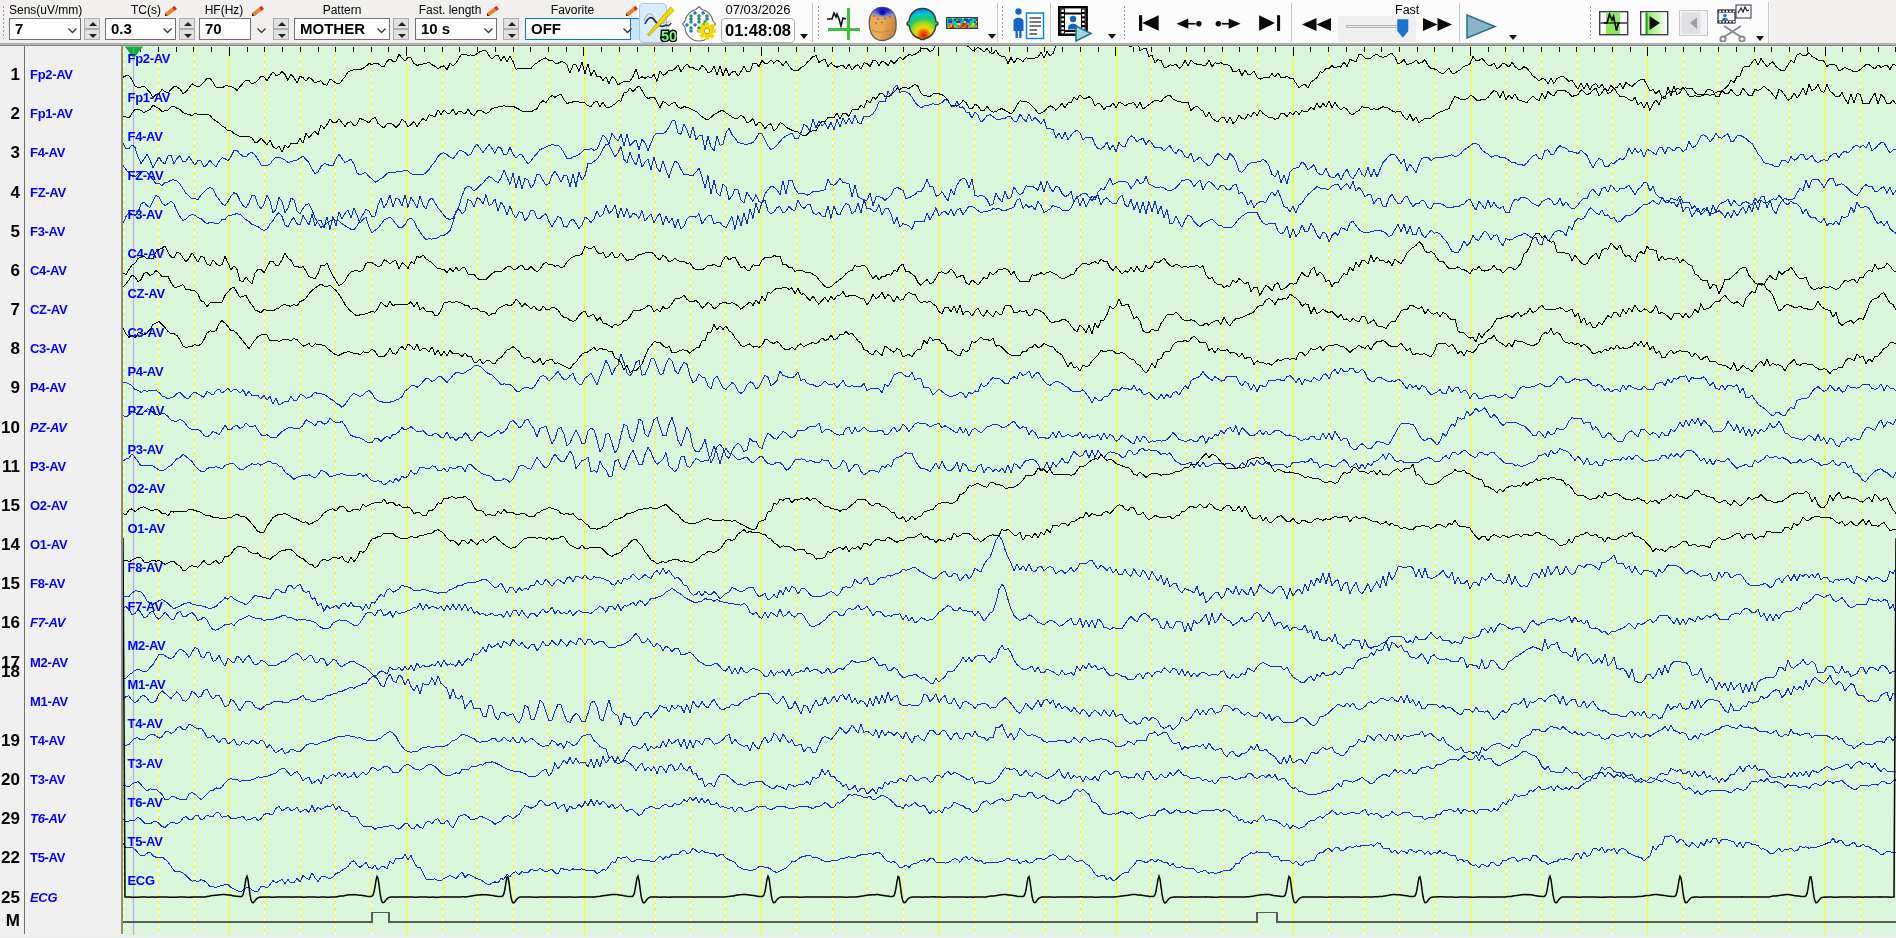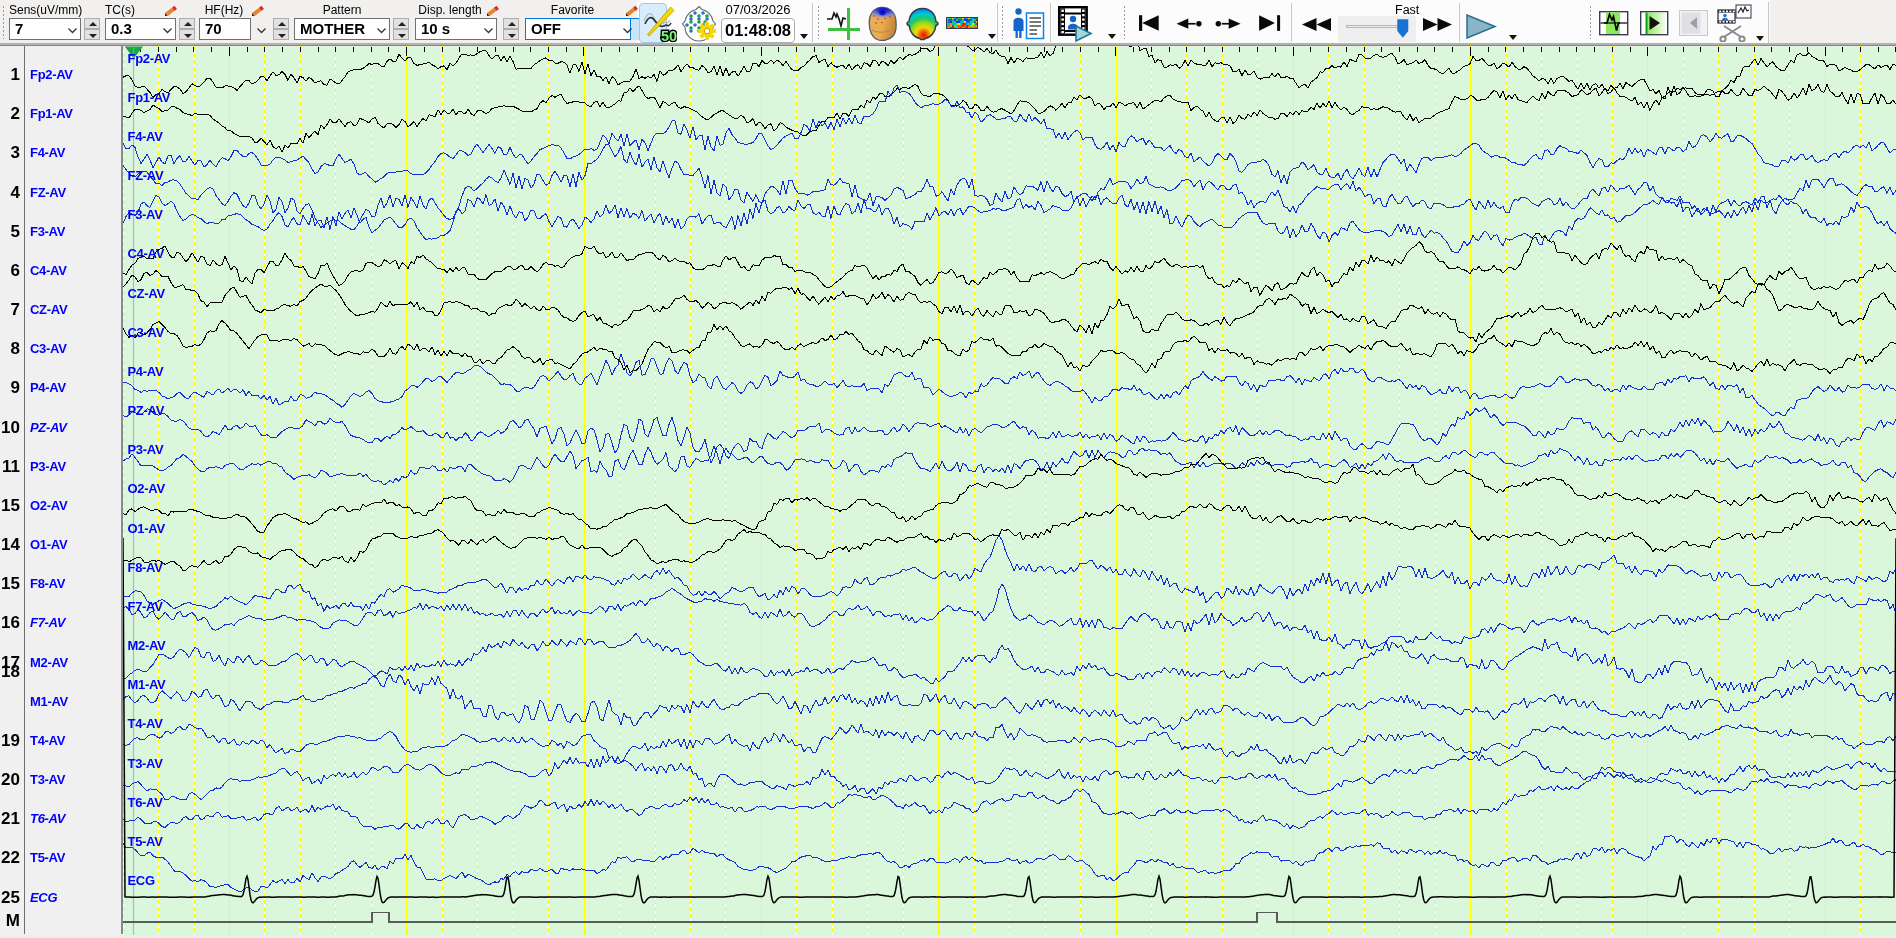--- a/index.html
+++ b/index.html
@@ -299,21 +299,21 @@
     <div class="num" style="top:570px">16</div>
     <div class="lbl" style="top:570px;font-style:italic;">F7-AV</div>
     <div class="num" style="top:610px">17</div>
     <div class="lbl" style="top:610px;">M2-AV</div>
     <div class="num" style="top:619px">18</div>
     <div class="lbl" style="top:649px;">M1-AV</div>
     <div class="num" style="top:688px">19</div>
     <div class="lbl" style="top:688px;">T4-AV</div>
     <div class="num" style="top:727px">20</div>
     <div class="lbl" style="top:727px;">T3-AV</div>
-    <div class="num" style="top:766px">21</div>
+    <div class="num" style="top:766px">29</div>
     <div class="lbl" style="top:766px;font-style:italic;">T6-AV</div>
     <div class="num" style="top:805px">22</div>
     <div class="lbl" style="top:805px;">T5-AV</div>
     <div class="num" style="top:845px">25</div>
     <div class="lbl" style="top:845px;font-style:italic;">ECG</div>
     <div class="num" style="top:868px">M</div>
   </div>
 <div id="toolbar">
     <div style="position:absolute;left:0;top:43.4px;width:1896px;height:1.7px;background:#b2b2b2"></div>
     <div style="position:absolute;left:0;top:45.1px;width:1896px;height:1.3px;background:#878787"></div>
@@ -324,21 +324,21 @@
         <polyline points="1.5,2.5 5.5,6.5 9.5,2.5" fill="none" stroke="#333" stroke-width="1.3"></polyline>
       </svg></div>
     <div class="spin" style="left:84px;top:18px">
       <div class="spbtn">
         <span class="tri-up"></span>
       </div>
       <div class="spbtn" style="top:11px">
         <span class="tri-dn"></span>
       </div>
     </div>
-    <div class="tlabel" style="left:105px;width:56px;text-align:left">TC(s)</div>
+    <div class="tlabel" style="left:105px;width:56px;text-align:right">TC(s)</div>
     <svg style="position:absolute;left:165px;top:5px" width="13" height="11" viewBox="0 0 13 11">
       <g transform="rotate(-38 6 6)">
         <rect x="0" y="4" width="10" height="4" fill="#e8842c"></rect>
         <rect x="9" y="4" width="3" height="4" fill="#d62f2f"></rect>
         <polygon points="0,4 0,8 -3,6" fill="#222"></polygon>
       </g>
     </svg>
     <div class="combo" style="left:105px;width:71px;border-color:#707070">0.3<svg style="position:absolute;left:56px;top:7px" width="11" height="9" viewBox="0 0 11 9">
         <polyline points="1.5,2.5 5.5,6.5 9.5,2.5" fill="none" stroke="#333" stroke-width="1.3"></polyline>
       </svg></div>
@@ -374,21 +374,21 @@
         <polyline points="1.5,2.5 5.5,6.5 9.5,2.5" fill="none" stroke="#333" stroke-width="1.3"></polyline>
       </svg></div>
     <div class="spin" style="left:393px;top:18px">
       <div class="spbtn">
         <span class="tri-up"></span>
       </div>
       <div class="spbtn" style="top:11px">
         <span class="tri-dn"></span>
       </div>
     </div>
-    <div class="tlabel" style="left:415px;width:70px;text-align:center">Disp. length</div>
+    <div class="tlabel" style="left:415px;width:70px;text-align:center">Fast. length</div>
     <svg style="position:absolute;left:487px;top:5px" width="13" height="11" viewBox="0 0 13 11">
       <g transform="rotate(-38 6 6)">
         <rect x="0" y="4" width="10" height="4" fill="#e8842c"></rect>
         <rect x="9" y="4" width="3" height="4" fill="#d62f2f"></rect>
         <polygon points="0,4 0,8 -3,6" fill="#222"></polygon>
       </g>
     </svg>
     <div class="combo" style="left:415px;width:82px;border-color:#707070">10 s<svg style="position:absolute;left:67px;top:7px" width="11" height="9" viewBox="0 0 11 9">
         <polyline points="1.5,2.5 5.5,6.5 9.5,2.5" fill="none" stroke="#333" stroke-width="1.3"></polyline>
       </svg></div>

